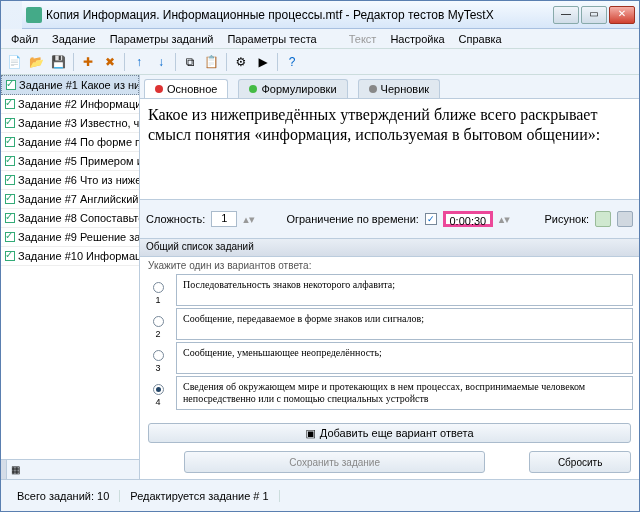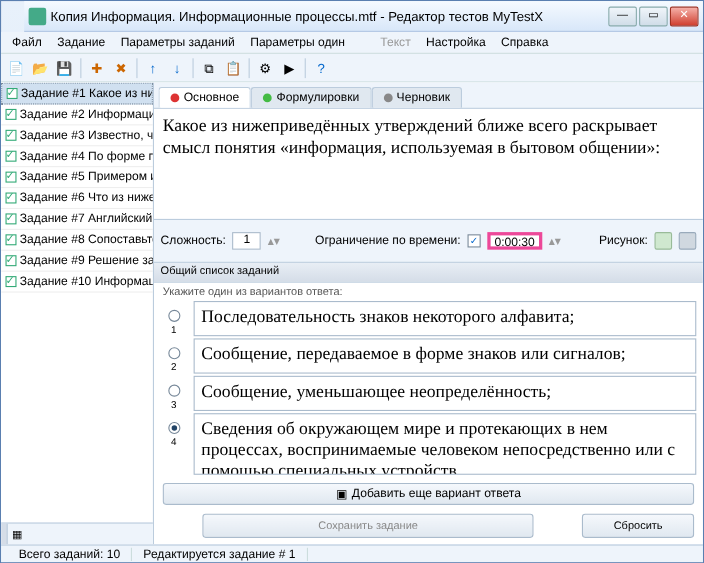--- a/index.html
+++ b/index.html
@@ -18,68 +18,68 @@
 .tool-btn{width:20px;height:20px;border:1px solid transparent;border-radius:2px;display:flex;align-items:center;justify-content:center;cursor:pointer;font-size:12px;}
 .tool-sep{width:1px;height:18px;background:#bcd;margin:0 2px;}
 .body{flex:1;display:flex;background:#fff;overflow:hidden;}
 .sidebar{width:139px;border-right:1px solid #bcd;display:flex;flex-direction:column;background:#fff;}
 .task-list{flex:1;overflow:hidden;}
 .task-item{padding:3px 4px;border-bottom:1px solid #eee;font-size:10px;white-space:nowrap;overflow:hidden;cursor:pointer;display:flex;align-items:center;gap:3px;}
 .task-item.sel{background:#d0e0f0;border:1px dotted #789;}
 .task-chk{width:10px;height:10px;border:1px solid #3a7;background:#fff;position:relative;flex-shrink:0;}
 .task-chk::after{content:"✓";position:absolute;top:-3px;left:-1px;font-size:10px;color:#3a7;}
 .main{flex:1;display:flex;flex-direction:column;overflow:hidden;}
-.tabs{height:24px;display:flex;align-items:flex-end;background:#eef4fb;border-bottom:1px solid #bcd;padding-left:4px;gap:0;}
+.tabs{height:24px;display:flex;align-items:flex-end;background:#eef4fb;border-bottom:1px solid #bcd;padding-left:4px;gap:10px;}
 .tab{padding:3px 10px;border:1px solid #bcd;border-bottom:none;background:#e0e8f0;border-radius:3px 3px 0 0;cursor:pointer;display:flex;align-items:center;gap:4px;font-size:10px;}
 .tab.active{background:#fff;}
 .tab-dot{width:8px;height:8px;border-radius:50%;}
 .question-area{padding:6px 8px;font-size:16px;font-family:"Times New Roman",serif;line-height:1.25;height:100px;overflow:hidden;background:#fff;}
 .params-row{height:40px;border-top:1px solid #bcd;border-bottom:1px solid #bcd;background:#eef4fb;display:flex;align-items:center;padding:0 6px;gap:6px;font-size:10px;}
 .spin{width:26px;height:16px;border:1px solid #abc;background:#fff;text-align:center;}
 .chk{width:12px;height:12px;border:1px solid #789;background:#fff;display:inline-flex;align-items:center;justify-content:center;font-size:9px;color:#06c;}
 .time-box{width:50px;height:16px;border:3px solid #ec4899;background:#fff;text-align:center;line-height:14px;}
 .micro-btn{width:16px;height:16px;border:1px solid #9b9;background:#cfe8cf;border-radius:2px;cursor:pointer;}
 .sub-header{height:18px;background:linear-gradient(#e8eef5,#d5dde8);border-bottom:1px solid #bcd;padding:2px 6px;font-size:10px;}
 .hint-row{padding:3px 8px;font-size:10px;color:#555;}
 .answers{flex:1;overflow:auto;padding:0 6px;}
 .answer-row{display:flex;align-items:flex-start;gap:6px;margin-bottom:2px;}
 .radio-col{width:24px;display:flex;flex-direction:column;align-items:center;padding-top:8px;gap:2px;}
 .radio{width:11px;height:11px;border:1px solid #789;border-radius:50%;background:#fff;cursor:pointer;position:relative;}
 .radio.checked::after{content:"";position:absolute;top:2px;left:2px;width:5px;height:5px;background:#246;border-radius:50%;}
 .radio-num{font-size:9px;}
-.answer-box{flex:1;border:1px solid #abc;background:#fff;padding:4px 6px;font-size:16px;font-family:"Times New Roman",serif;min-height:32px;line-height:1.2;overflow:hidden;}
+.answer-box{flex:1;border:1px solid #abc;background:#fff;padding:4px 6px;font-size:10px;font-family:"Times New Roman",serif;min-height:32px;line-height:1.2;overflow:hidden;}
 .add-btn-row{padding:4px 8px;}
 .add-btn{width:100%;height:20px;border:1px solid #abc;background:linear-gradient(#f5f8fc,#e0e8f0);border-radius:3px;font-size:10px;cursor:pointer;display:flex;align-items:center;justify-content:center;gap:4px;}
 .btn-row{display:flex;padding:4px 8px 6px;gap:8px;}
 .big-btn{height:22px;border:1px solid #abc;background:linear-gradient(#f5f8fc,#e0e8f0);border-radius:3px;font-size:10px;cursor:pointer;margin-left:36px;}
 .big-btn.save{flex:3;color:#888;}
 .big-btn.reset{flex:1;}
 .bottom-split{height:20px;border-top:1px solid #bcd;background:#eef4fb;display:flex;align-items:center;}
 .split-handle{width:6px;height:100%;background:#d5dde8;border-right:1px solid #bcd;cursor:col-resize;}
-.statusbar{height:16px;border-top:1px solid #bcd;background:#eef4fb;display:flex;align-items:center;padding:0 6px;font-size:10px;}
+.statusbar{height:32px;border-top:1px solid #bcd;background:#eef4fb;display:flex;align-items:center;padding:0 6px;font-size:10px;}
 .status-cell{padding:0 10px;border-right:1px solid #cdd;}
 </style>
 </head>
 <body>
 
 <div class="window">
   <div class="titlebar">
     <div class="titlebar-icon"></div>
     <div class="titlebar-text">Копия Информация. Информационные процессы.mtf - Редактор тестов MyTestX</div>
     <div class="win-btns">
       <div class="win-btn">—</div>
       <div class="win-btn">▭</div>
       <div class="win-btn close">✕</div>
     </div>
   </div>
   <div class="menubar">
     <div class="menu-item">Файл</div>
     <div class="menu-item">Задание</div>
     <div class="menu-item">Параметры заданий</div>
-    <div class="menu-item">Параметры один</div>
+    <div class="menu-item">Параметры теста</div>
     <div class="menu-item disabled">Текст</div>
     <div class="menu-item">Настройка</div>
     <div class="menu-item">Справка</div>
   </div>
   <div class="toolbar">
     <div class="tool-btn">📄</div>
     <div class="tool-btn">📂</div>
     <div class="tool-btn">💾</div>
     <div class="tool-sep"></div>
     <div class="tool-btn" style="color:#c60;">✚</div>

